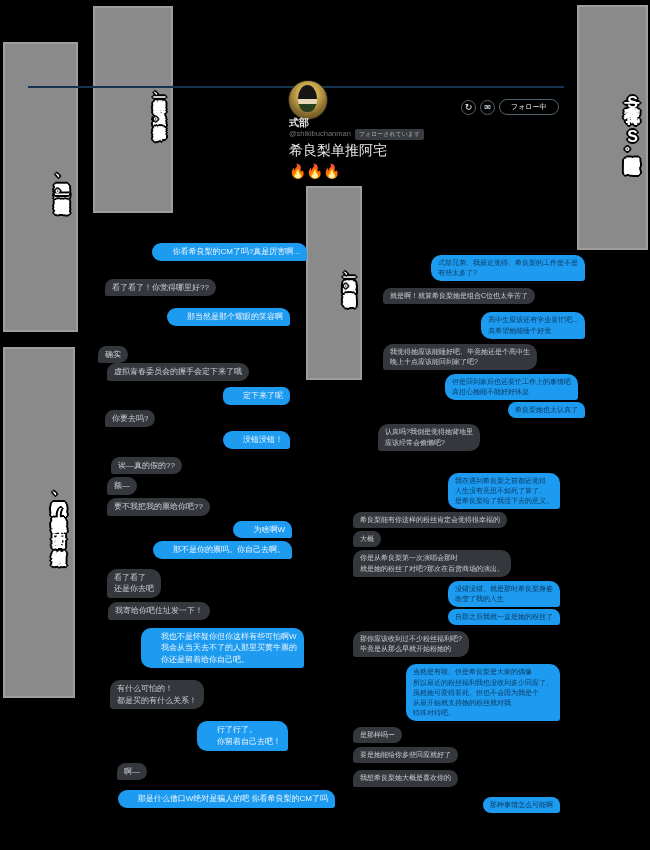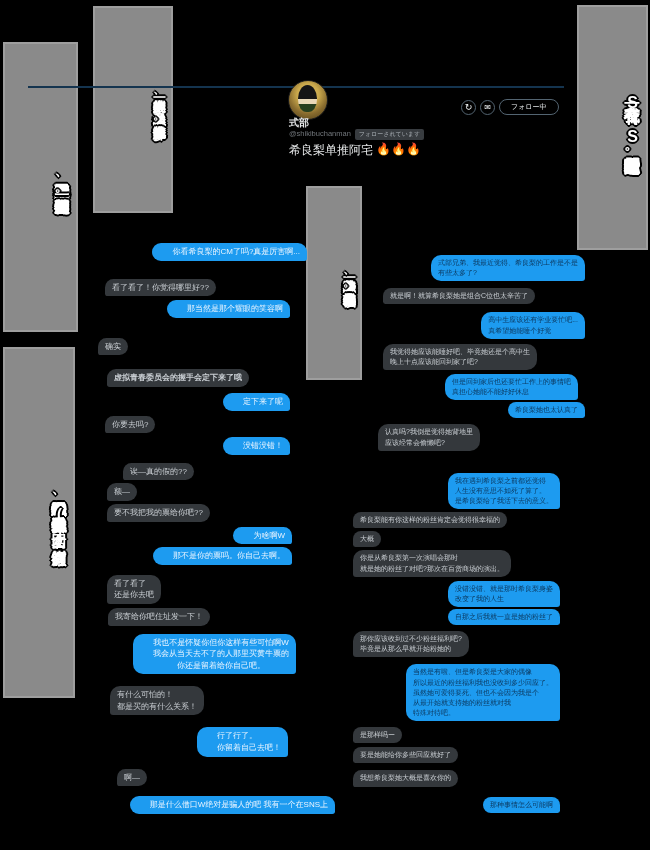--- a/index.html
+++ b/index.html
@@ -27,21 +27,21 @@
   #avatar{position:absolute;left:288px;top:80px;width:38px;height:38px;border-radius:50%;
           background:radial-gradient(circle at 50% 35%, #e8c56a 0%, #c9a84c 35%, #8a6d2f 62%, #4a3a16 100%);
           border:1px solid #1c1c1c;}
   #avatar::after{content:"";position:absolute;left:9px;top:4px;width:19px;height:27px;
           border-radius:50% 50% 45% 45%;
           background:linear-gradient(#151515 52%, #e9d9b8 52% 72%, #27401f 72%);}
   #profile-name{position:absolute;left:289px;top:116px;font-size:10px;font-weight:bold;color:#e7e9ea;}
   #profile-handle-row{position:absolute;left:289px;top:129px;display:flex;gap:4px;align-items:flex-start;}
   #profile-handle{font-size:7.5px;color:#71767b;}
   #follower-badge{font-size:6px;color:#aab0b5;background:#383c40;padding:1px 4px;border-radius:2px;}
-  #profile-bio{position:absolute;left:289px;top:142px;font-size:12px;color:#e7e9ea;display:flex;gap:3px;}
+  #profile-bio{position:absolute;left:289px;top:142px;font-size:14px;color:#e7e9ea;display:flex;gap:3px;flex-direction:column;}
   .pcirc{position:absolute;top:100px;width:15px;height:15px;border:1px solid #536471;border-radius:50%;
          color:#eff3f4;font-size:9px;line-height:13px;text-align:center;box-sizing:border-box;}
   #btn-refresh{left:461px;}
   #btn-msg{left:480px;font-size:8px;}
   #follow-btn{position:absolute;left:499px;top:99px;height:16px;padding:0 11px;border:1px solid #536471;
          border-radius:999px;color:#eff3f4;font-size:7px;line-height:14px;background:transparent;box-sizing:border-box;}
 
   
   .chat{position:absolute;display:flex;flex-direction:column;}
   #chat-left{left:95px;top:243px;width:215px;font-size:8px;}
@@ -97,43 +97,43 @@
     <span>↻</span>
   </div>
   <div class="pcirc" id="btn-msg">
     <span>✉</span>
   </div>
   <div id="follow-btn">フォロー中</div>
 
   <div class="chat" id="chat-left">
       <div class="bubble out" style="margin-top: 0px; margin-right: 3px;">你看希良梨的CM了吗?真是厉害啊...</div>
       <div class="bubble in" style="margin-top: 18px; margin-left: 10px;">看了看了！你觉得哪里好??</div>
-      <div class="bubble out" style="margin-top: 4px; margin-right: 20px;">那当然是那个耀眼的笑容啊</div>
+      <div class="bubble out" style="margin-top: 12px; margin-right: 20px;">那当然是那个耀眼的笑容啊</div>
       <div class="bubble in" style="margin-top: 20px; margin-left: 3px;">确实</div>
-      <div class="bubble in" style="margin-top: 14px; margin-left: 12px; font-weight: bold;">虚拟青春委员会的握手会定下来了哦</div>
-      <div class="bubble out" style="margin-top: 6px; margin-right: 20px;">定下来了呢</div>
+      <div class="bubble in" style="margin-left: 12px;">虚拟青春委员会的握手会定下来了哦</div>
+      <div class="bubble out" style="margin-top: 6px; margin-right: 20px; border-radius: 7px;">定下来了呢</div>
       <div class="bubble in" style="margin-top: 5px; margin-left: 10px;">你要去吗?</div>
       <div class="bubble out" style="margin-top: 4px; margin-right: 20px;">没错没错！</div>
-      <div class="bubble in" style="margin-top: 8px; margin-left: 28px;">诶—真的假的??</div>
+      <div class="bubble in" style="margin-top: 8px; margin-left: 16px;">诶—真的假的??</div>
       <div class="bubble in" style="margin-top: 3px; margin-left: 12px;">额—</div>
       <div class="bubble in" style="margin-top: 3px; margin-left: 12px;">要不我把我的票给你吧??</div>
       <div class="bubble out" style="margin-top: 5px; margin-right: 18px;">为啥啊W</div>
       <div class="bubble out" style="margin-top: 3px; margin-right: 18px;">那不是你的票吗。你自己去啊。</div>
       <div class="bubble in" style="margin-top: 10px; margin-left: 12px;">看了看了
 还是你去吧</div>
       <div class="bubble in" style="margin-top: 4px; margin-left: 13px;">我寄给你吧住址发一下！</div>
-      <div class="bubble out" style="margin-top: 8px; margin-right: 14px; text-align: center;">我也不是怀疑你但你这样有些可怕啊W
+      <div class="bubble out" style="margin-top: 8px; margin-right: 6px;">我也不是怀疑你但你这样有些可怕啊W
 我会从当天去不了的人那里买黄牛票的
 你还是留着给你自己吧。</div>
       <div class="bubble in" style="margin-top: 12px; margin-left: 15px;">有什么可怕的！
 都是买的有什么关系！</div>
       <div class="bubble out" style="margin-top: 12px; margin-right: 22px;">行了行了。
 你留着自己去吧！</div>
       <div class="bubble in" style="margin-top: 12px; margin-left: 22px;">啊—</div>
-      <div class="bubble out" style="margin-top: 10px; margin-right: -25px;">那是什么借口W绝对是骗人的吧 我有一个在SNS上</div>
+      <div class="bubble out" style="margin-top: 10px; margin-right: -25px;">那是什么借口W绝对是骗人的吧 你看希良梨的CM了吗</div>
     </div>
   <div class="chat" id="chat-right">
       <div class="bubble out" style="margin-top: 0px; margin-right: 0px;">式部兄弟、我最近觉得、希良梨的工作是不是
 有些太多了?</div>
       <div class="bubble in" style="margin-top: 7px; margin-left: 38px;">就是啊！就算希良梨她是组合C位也太辛苦了</div>
       <div class="bubble out" style="margin-top: 8px; margin-right: 0px;">高中生应该还有学业要忙吧...
 真希望她能睡个好觉</div>
       <div class="bubble in" style="margin-top: 5px; margin-left: 38px;">我觉得她应该能睡好吧、毕竟她还是个高中生
 晚上十点应该能回到家了吧?</div>
       <div class="bubble out" style="margin-top: 4px; margin-right: 7px;">但是回到家后也还要忙工作上的事情吧

